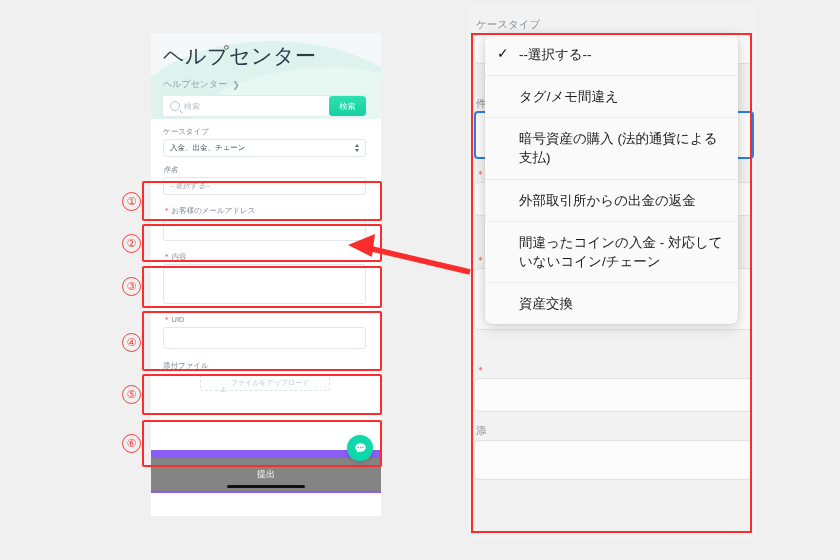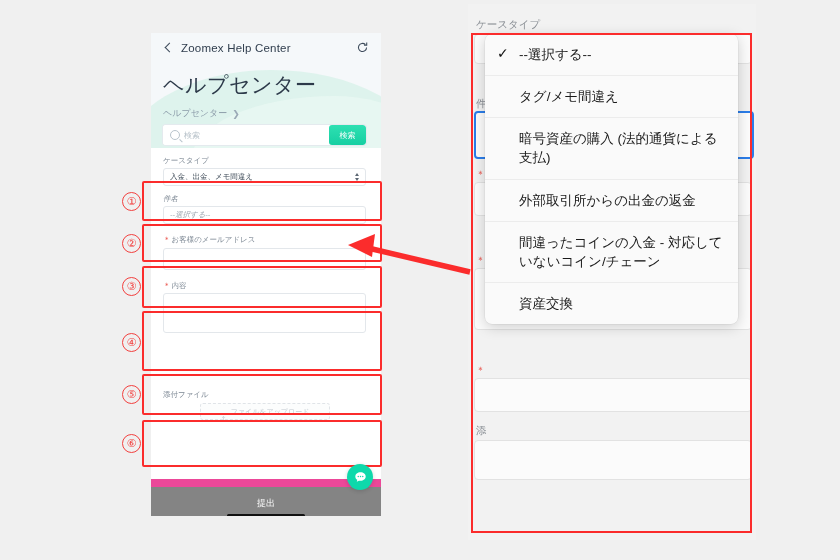--- a/index.html
+++ b/index.html
@@ -254,21 +254,21 @@
     font-size: 7px;
     color: #c2cad1;
   }
 
   .submit-area {
     position: absolute;
     left: 0;
     bottom: 0;
     width: 230px;
     height: 43px;
-    background: #ec4899;
+    background: #8b5cf6;
   }
   .submit-btn {
     position: absolute;
     left: 0;
     top: 8px;
     width: 230px;
     height: 33px;
     background: #848484;
     display: flex;
     align-items: center;
@@ -415,30 +415,20 @@
     pointer-events: none;
   }
 </style>
 </head>
 <body>
 
 <div id="root">
 
   <div class="phone">
 
-    <div class="phone-topbar">
-      <span class="back-chevron"></span>
-      <span class="topbar-title">Zoomex Help Center</span>
-      <span class="refresh-icon">
-        <svg viewBox="0 0 16 16" width="13" height="13">
-          <path d="M13 8a5 5 0 1 1-1.6-3.7" fill="none" stroke="#3c4a5a" stroke-width="1.3"></path>
-          <path d="M13.2 1.8 L13.2 5.1 L9.9 5.1" fill="none" stroke="#3c4a5a" stroke-width="1.3"></path>
-        </svg>
-      </span>
-    </div>
 
     <div class="hero">
       <div class="hero-blob"></div>
       <div class="hero-blob2"></div>
       <div class="hero-title">ヘルプセンター</div>
       <div class="breadcrumb">
         <span>ヘルプセンター</span>
         <span class="breadcrumb-sep">❯</span>
       </div>
       <div class="searchwrap">
@@ -448,21 +438,21 @@
         </div>
         <div class="search-btn">検索</div>
       </div>
     </div>
 
     <div class="form-body">
 
       <div class="field" style="top:8px;">
         <div class="field-label">ケースタイプ</div>
         <div class="field-control select">
-          <span class="select-value">入金、出金、メモ間違え</span>
+          <span class="select-value">入金、出金、チェーン</span>
           <span class="spinner-arrows">
             <span class="spin-up"></span>
               <span class="spin-dn"></span>
           </span>
         </div>
       </div>
 
       <div class="field" style="top:46px;font-style:italic;">
         <div class="field-label">件名</div>
         <div class="field-control select">
@@ -481,20 +471,28 @@
 
       <div class="field" style="top:133px;">
         <div class="field-label">
           <span class="req-star">＊</span><span>内容</span>
         </div>
         <div class="field-control area">
           <span class="select-value"></span>
         </div>
       </div>
 
+      <div class="field" style="top:196px;">
+        <div class="field-label">
+          <span class="req-star">＊</span><span>UID</span>
+        </div>
+        <div class="field-control text">
+          <span class="select-value"></span>
+        </div>
+      </div>
 
       <div class="field" style="top:242px;">
         <div class="field-label">添付ファイル</div>
         <div class="upload-box">
           <span class="upload-icon">
             <svg viewBox="0 0 12 12" width="7" height="7">
               <path d="M6 8.5V2.5 M3.4 5 L6 2.4 L8.6 5" fill="none" stroke="#c7ced4" stroke-width="1.2"></path>
               <path d="M2 9.4 H10" fill="none" stroke="#c7ced4" stroke-width="1.2"></path>
             </svg>
           </span>

